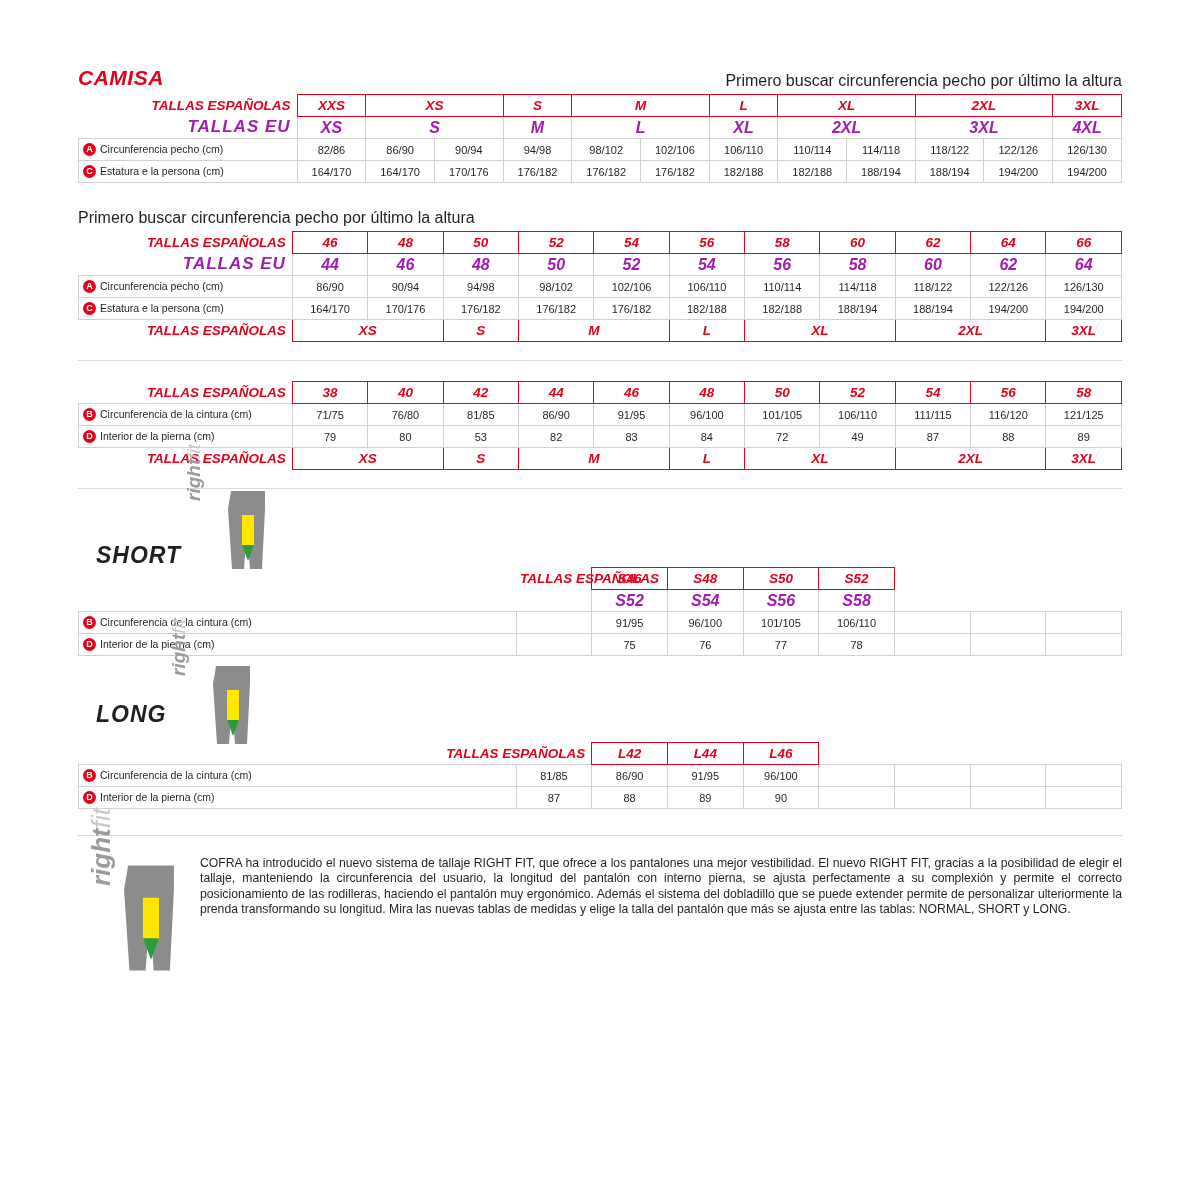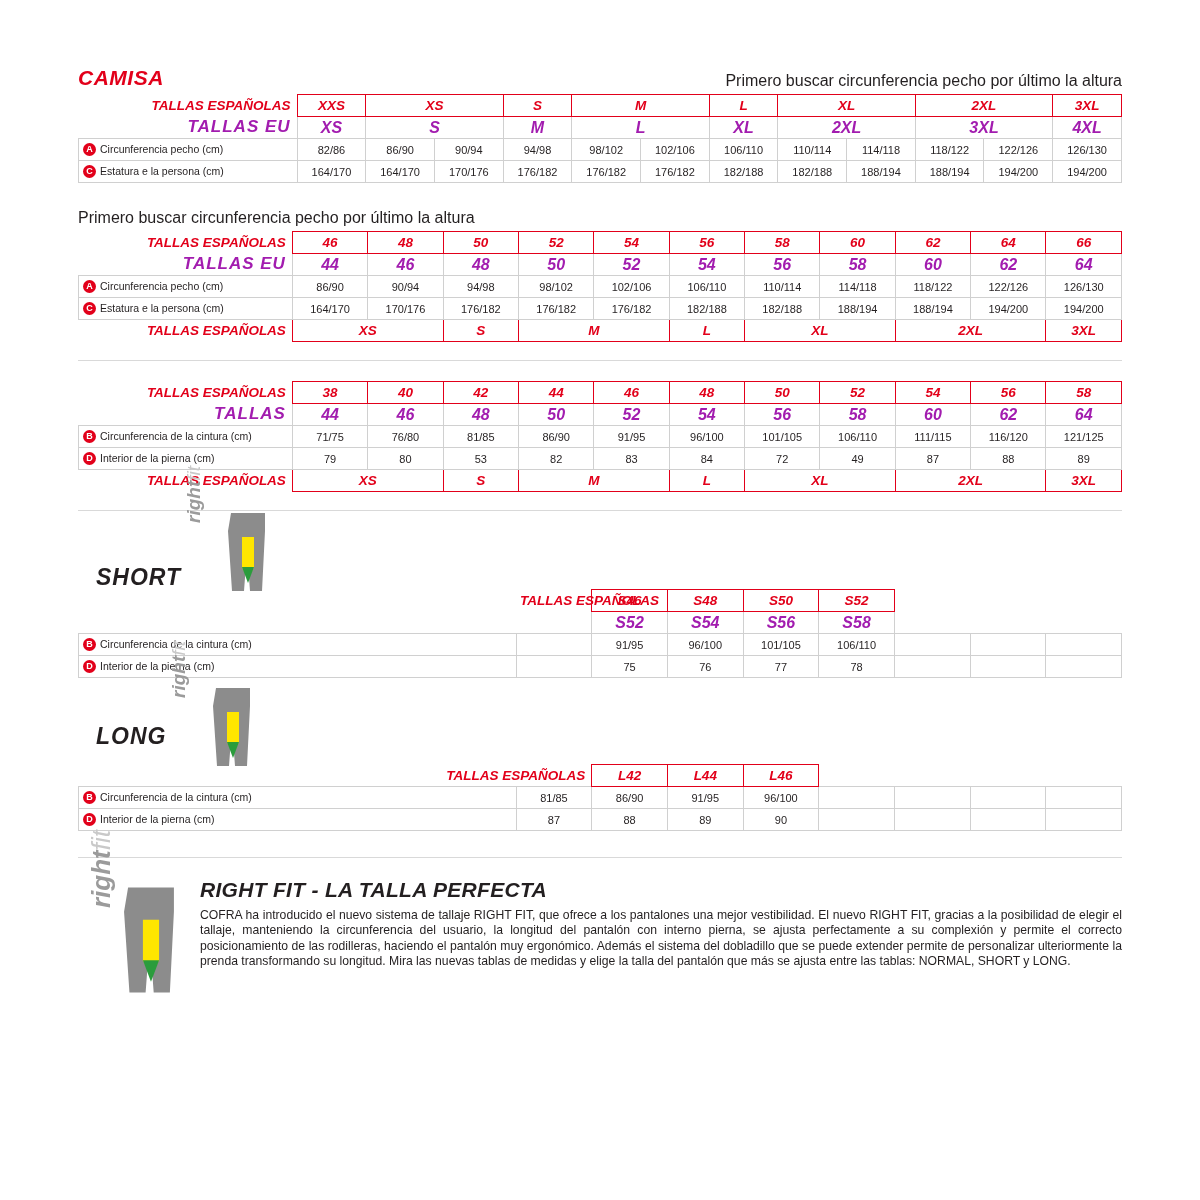--- a/index.html
+++ b/index.html
@@ -227,34 +227,20 @@
         <td>42</td>
         <td>44</td>
         <td>46</td>
         <td>48</td>
         <td>50</td>
         <td>52</td>
         <td>54</td>
         <td>56</td>
         <td>58</td>
       </tr>
-      <tr class="greyrow">
-        <td class="lbl">TALLAS</td>
-        <td>44</td>
-        <td>46</td>
-        <td>48</td>
-        <td>50</td>
-        <td>52</td>
-        <td>54</td>
-        <td>56</td>
-        <td>58</td>
-        <td>60</td>
-        <td>62</td>
-        <td>64</td>
-      </tr>
       <tr>
         <td class="lbl"><span class="circ">B</span><span>Circunferencia de la cintura (cm)</span></td>
         <td>71/75</td>
         <td>76/80</td>
         <td>81/85</td>
         <td>86/90</td>
         <td>91/95</td>
         <td>96/100</td>
         <td>101/105</td>
         <td>106/110</td>
@@ -446,18 +432,17 @@
   <div class="section" style="padding-top:20px;display:flex;align-items:flex-start;">
     <div style="width:118px;height:130px;position:relative;flex:0 0 118px;">
       <div style="position:absolute;left:8px;top:30px;transform:rotate(-90deg);transform-origin:left top;color:#9b9b9b;font-weight:bold;font-style:italic;font-size:26px;white-space:nowrap;"><span>right</span><span style="color:#c9c9c9;font-weight:normal;">fit</span></div>
       <svg style="position:absolute;left:42px;top:2px;width:62px;height:120px;" viewBox="0 0 46 82">
         <path d="M6 2 h34 v18 l-3 60 h-12 l-3 -40 l-3 40 h-12 l-4 -60 z" fill="#8c8c8c"></path>
         <path d="M17 26 h12 v30 l-6 12 l-6 -12 z" fill="#ffe600"></path>
         <path d="M17 56 h12 l-6 16 z" fill="#2a9c3c"></path>
       </svg>
     </div>
     <div style="flex:1;padding-left:4px;">
-      <div class="rf-head">RIGHT FIT - LA TALLA PERFECTA</div>
       <div class="rf-body">COFRA ha introducido el nuevo sistema de tallaje RIGHT FIT, que ofrece a los pantalones una mejor vestibilidad. El nuevo RIGHT FIT, gracias a la posibilidad de elegir el tallaje, manteniendo la circunferencia del usuario, la longitud del pantalón con interno pierna, se ajusta perfectamente a su complexión y permite el correcto posicionamiento de las rodilleras, haciendo el pantalón muy ergonómico. Además el sistema del dobladillo que se puede extender permite de personalizar ulteriormente la prenda transformando su longitud. Mira las nuevas tablas de medidas y elige la talla del pantalón que más se ajusta entre las tablas: NORMAL, SHORT y LONG.</div>
     </div>
   </div>
 
 </div>
 
 </body></html>

